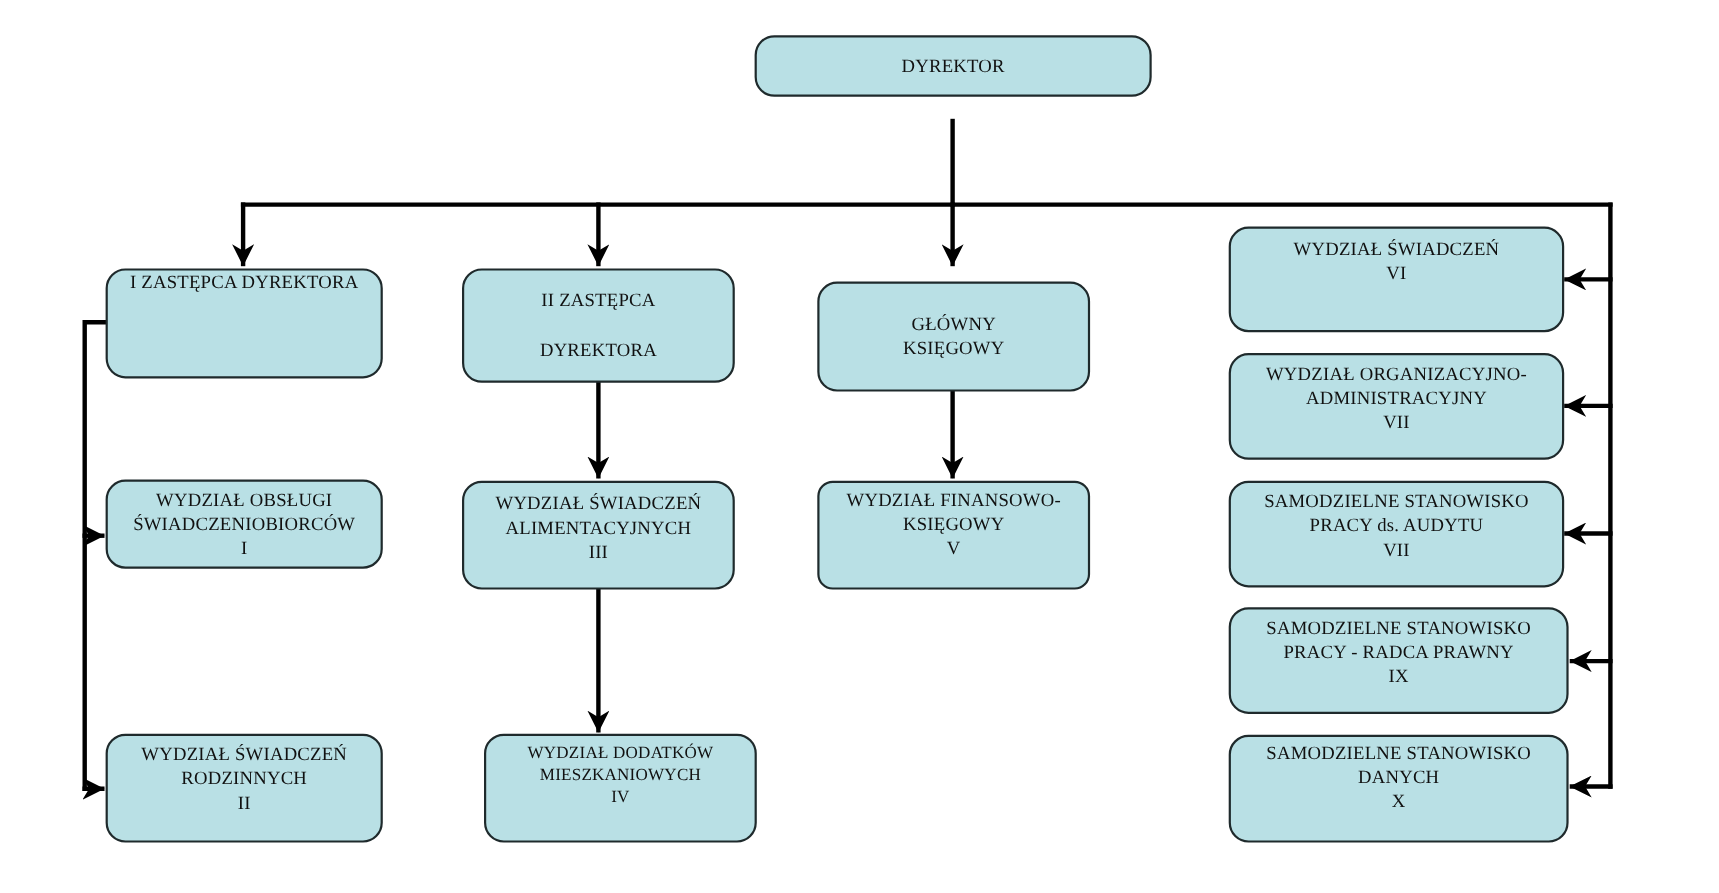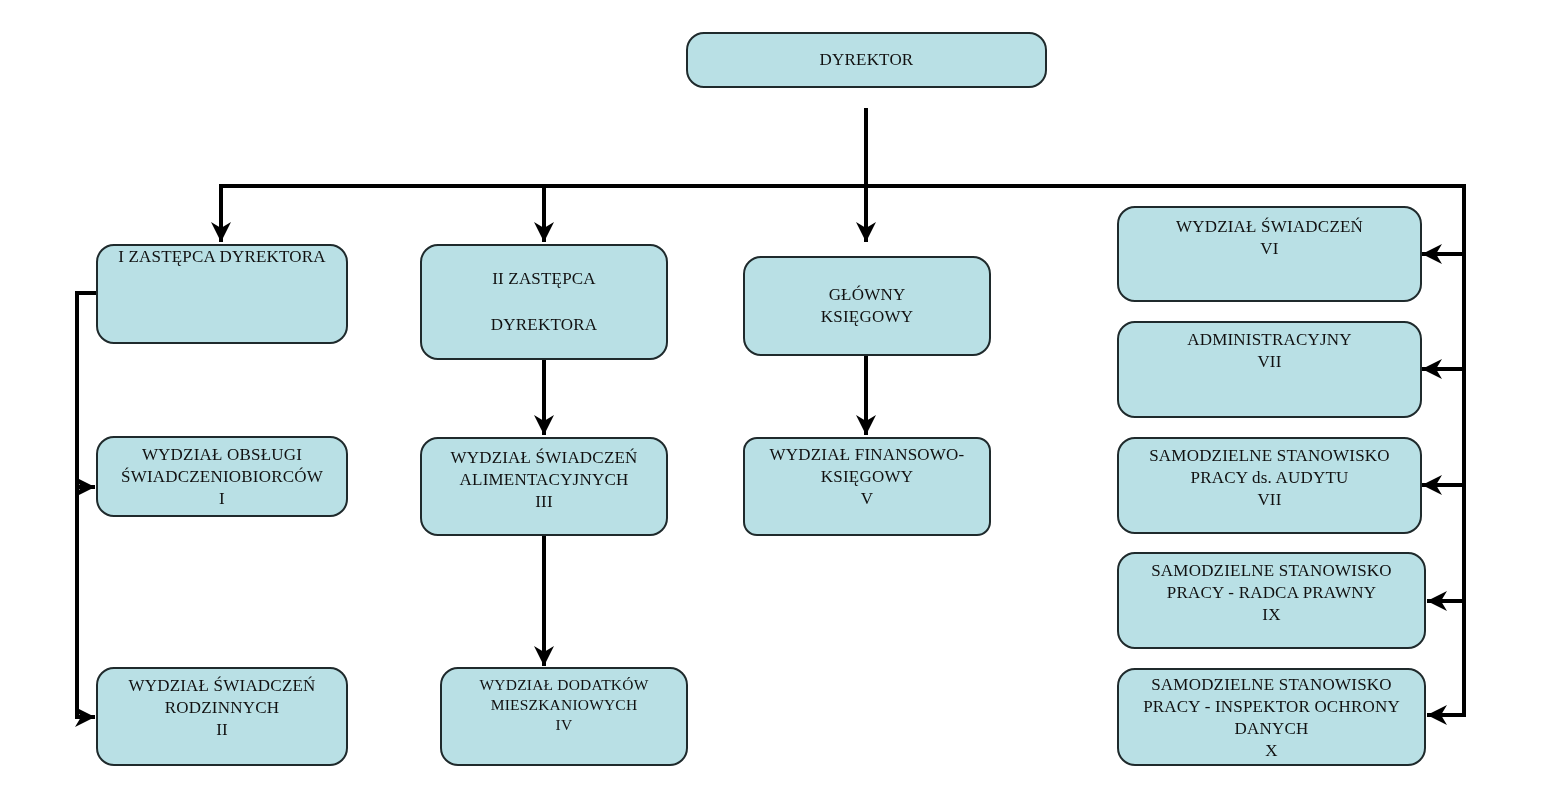--- a/index.html
+++ b/index.html
@@ -85,21 +85,21 @@
 </svg>
 
 <div class="node" style="left:686px; top:32px; width:361px; height:56px; justify-content:center;">
   <span class="line">DYREKTOR</span>
 </div>
 
 <div class="node" style="left:96px; top:244px; width:252px; height:100px; ">
   <span class="line">I ZASTĘPCA DYREKTORA</span>
 </div>
 
-<div class="node" style="left:420px; top:244px; width:248px; height:116px; justify-content:center;gap:24px;">
+<div class="node" style="left:420px; top:244px; width:248px; height:104px; justify-content:center;gap:24px;">
   <span class="line">II ZASTĘPCA</span>
   <span class="line">DYREKTORA</span>
 </div>
 
 <div class="node" style="left:743px; top:244px; width:248px; height:100px; justify-content:center;margin-top:12px;">
   <span class="line">GŁÓWNY</span>
   <span class="line">KSIĘGOWY</span>
 </div>
 
 <div class="node" style="left:96px; top:436px; width:252px; height:81px; padding-top:6px;">
@@ -131,34 +131,34 @@
   <span class="line">KSIĘGOWY</span>
   <span class="line">V</span>
 </div>
 
 <div class="node" style="left:1117px; top:206px; width:305px; height:96px; padding-top:8px;">
   <span class="line">WYDZIAŁ ŚWIADCZEŃ</span>
   <span class="line">VI</span>
 </div>
 
 <div class="node" style="left:1117px; top:321px; width:305px; height:97px; padding-top:6px;">
+  <span class="line">WYDZIAŁ ORGANIZACYJNO-</span>
   <span class="line">ADMINISTRACYJNY</span>
   <span class="line">VII</span>
 </div>
 
 <div class="node" style="left:1117px; top:437px; width:305px; height:97px; padding-top:6px;">
   <span class="line">SAMODZIELNE STANOWISKO</span>
   <span class="line">PRACY ds. AUDYTU</span>
   <span class="line">VII</span>
 </div>
 
 <div class="node" style="left:1117px; top:552px; width:309px; height:97px; padding-top:6px;">
   <span class="line">SAMODZIELNE STANOWISKO</span>
   <span class="line">PRACY - RADCA PRAWNY</span>
   <span class="line">IX</span>
 </div>
 
 <div class="node" style="left:1117px; top:668px; width:309px; height:98px; padding-top:4px;">
   <span class="line">SAMODZIELNE STANOWISKO</span>
-  <span class="line">PRACY - INSPEKTOR OCHRONY</span>
   <span class="line">DANYCH</span>
   <span class="line">X</span>
 </div>
 
 </body></html>

